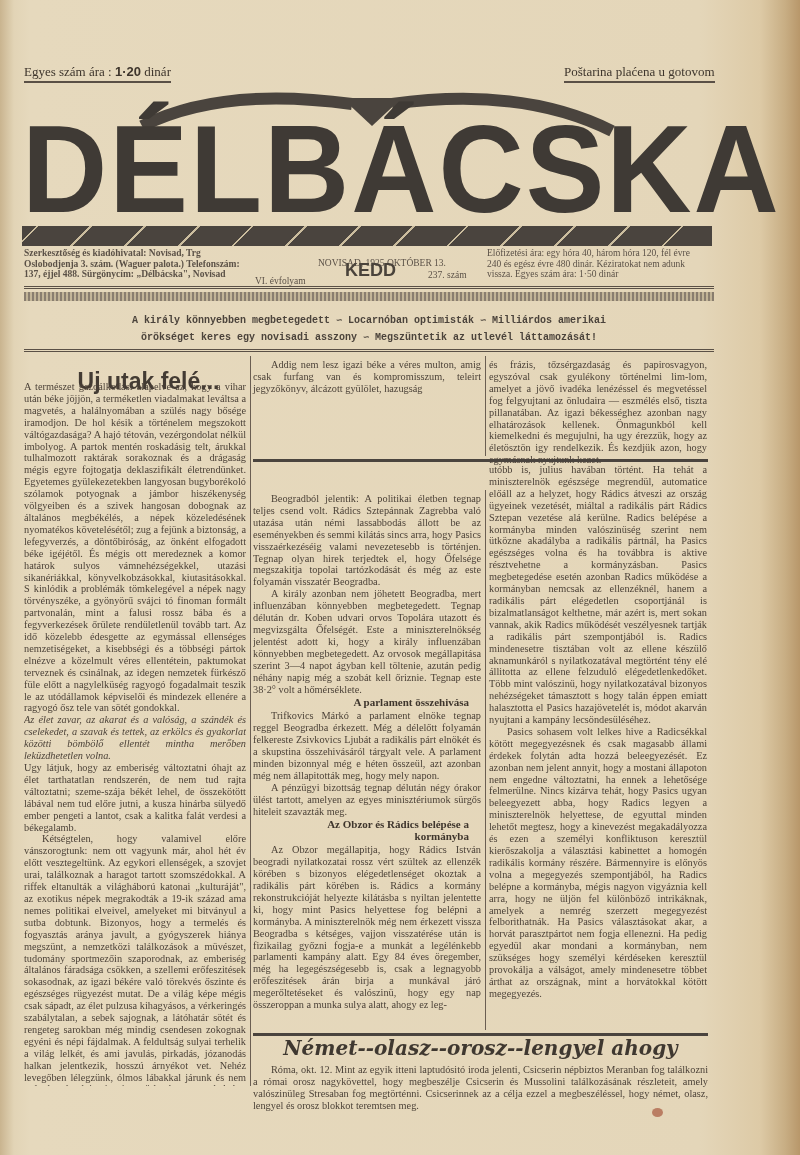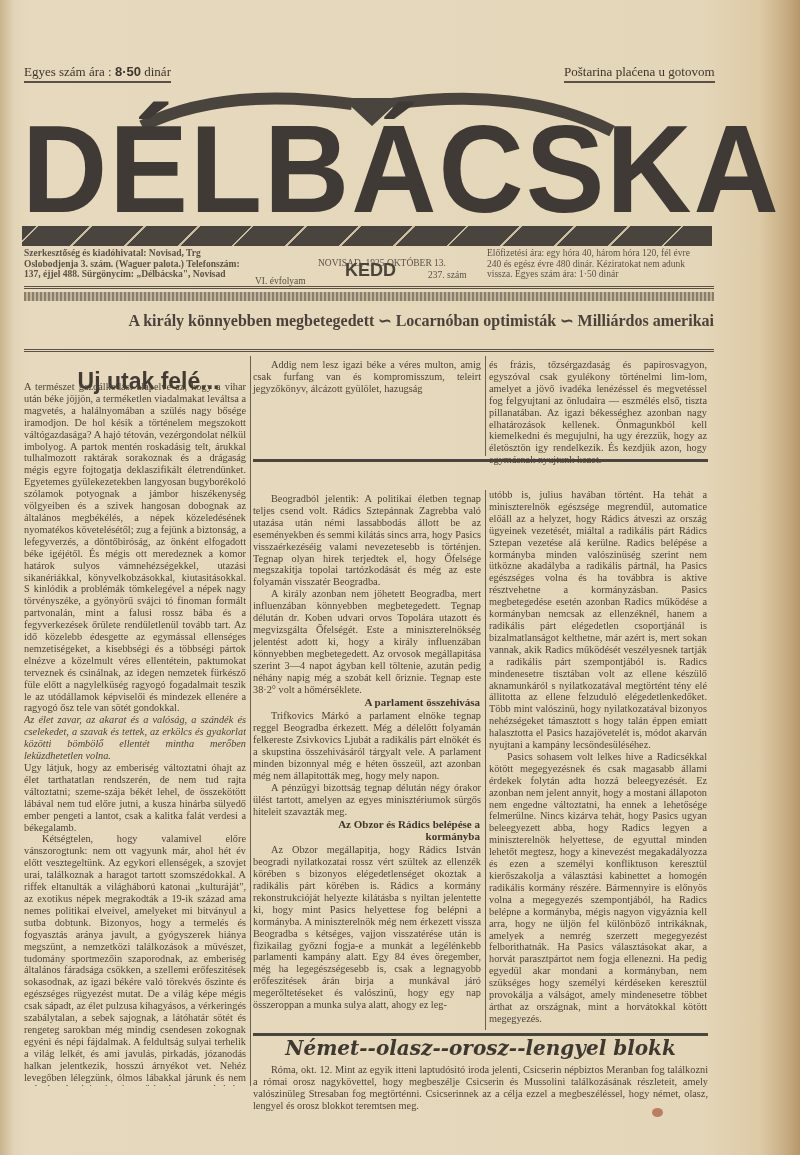--- a/index.html
+++ b/index.html
@@ -11,39 +11,39 @@
   .topline b{font-family:"Liberation Sans",sans-serif;}
   .masthead{position:absolute;left:22px;top:84px;width:690px;height:150px;}
   .mast-title{position:absolute;left:0;top:30px;width:690px;text-align:center;
        font-family:"Liberation Sans",sans-serif;font-weight:bold;font-size:118px;letter-spacing:2px;
        color:#3f3a35;line-height:110px;transform:scaleY(1.05);}
   .mast-arc{position:absolute;left:80px;top:2px;width:540px;height:60px;}
   .mast-band{position:absolute;left:0;top:142px;width:690px;height:20px;
        background:repeating-linear-gradient(135deg,#4a443e 0 10px,#cbbd9e 10px 12px,#4a443e 12px 38px),#4a443e;}
   .info{position:absolute;top:248px;font-size:9.5px;line-height:10.5px;color:#5b5147;}
   .rule{position:absolute;height:0;border-top:3px double #5a5046;}
-  .headline{position:absolute;left:24px;top:312px;width:690px;text-align:right;
-       font-family:Liberation Serif, serif;font-weight:bold;font-size:16px;line-height:17px;color:#4b433b;}
+  .headline{position:absolute;left:24px;top:312px;width:690px;text-align:center;
+       font-family:Liberation Mono, monospace;font-weight:bold;font-size:10px;line-height:17px;color:#4b433b;}
   .col{position:absolute;font-size:10.3px;line-height:11.9px;text-align:justify;color:#4c4238;}
   .col p{margin:0;text-indent:18px;}
   .col p.first{text-indent:0;}
   h2.art{margin:12px;font-family:"Liberation Sans",sans-serif;text-align:center;}
-  .sub{font-weight:bold;text-align:right;margin:2px 1px 1px 0;font-size:11px;color:#3e352c;}
+  .sub{font-weight:bold;text-align:right;margin:2px 12px 1px 0;font-size:11px;color:#3e352c;}
   .bigtitle{position:absolute;font-family:"DejaVu Serif",serif;font-style:italic;font-weight:bold;color:#3f3830;}
   .vrule{position:absolute;width:0;border-left:1.5px solid #6a5e52;}
   .stain{position:absolute;border-radius:50%;background:#a8593e;opacity:.7;}
 </style>
 </head>
 <body>
 
 <div class="page">
 
   <div class="topline" style="left:24px;">
     <span>Egyes szám ára :</span>
-    <b>8·50</b>
+    <b>1·20</b>
     <span>dinár</span>
   </div>
   <div class="topline" style="left:564px;">Poštarina plaćena u gotovom</div>
 
   <div class="masthead">
     <svg class="mast-arc" viewBox="0 0 540 60">
       <path d="M40 40 Q120 0 250 18" stroke="#4a443e" stroke-width="12" fill="none"></path>
       <path d="M290 18 Q420 0 510 45" stroke="#4a443e" stroke-width="12" fill="none"></path>
       <polygon points="240,12 300,12 270,40" fill="#4a443e"></polygon>
     </svg>
@@ -56,20 +56,21 @@
   <div class="info" style="left:302px;top:258px;width:160px;text-align:center;">NOVISAD, 1925 OKTÓBER 13.</div>
   <div class="info" style="left:345px;top:262px;font-family:'Liberation Sans',sans-serif;font-weight:bold;font-size:18px;line-height:16px;color:#4a433b;">KEDD</div>
   <div class="info" style="left:428px;top:270px;">237. szám</div>
   <div class="info" style="left:487px;width:218px;">Előfizetési ára: egy hóra 40, három hóra 120, fél évre 240 és egész évre 480 dinár. Kéziratokat nem adunk vissza. Egyes szám ára: 1·50 dinár</div>
 
   <div class="rule" style="left:24px;top:286px;width:690px;"></div>
   <div style="position:absolute;left:24px;top:292px;width:690px;height:9px;background:repeating-linear-gradient(90deg,#6b6056 0 2px,#b7a98c 2px 4px);opacity:.75;"></div>
 
   <div class="headline">
     <div>A király könnyebben megbetegedett ∽ Locarnóban optimisták ∽ Milliárdos amerikai</div>
+    <div>örökséget keres egy novisadi asszony ∽ Megszüntetik az utlevél láttamozását!</div>
   </div>
   <div class="rule" style="left:24px;top:349px;width:690px;"></div>
 
   <h2 class="art" style="position:absolute;left:24px;top:356px;width:225px;font-size:23px;color:#433b33;">Uj utak felé...</h2>
 
   <div class="col" style="left:24px;top:381px;width:222px;height:705px;overflow:hidden;">
     <p class="first">A természet gazdálkodási alapelve az, hogy a vihar után béke jöjjön, a terméketlen viadalmakat leváltsa a magvetés, a halálnyomában a szülés nagy bősége iramodjon. De hol késik a történelem megszokott váltógazdasága? A hajó tétován, vezérgondolat nélkül imbolyog. A partok mentén roskadásig telt, árukkal tulhalmozott raktárak sorakoznak és a drágaság mégis egyre fojtogatja deklaszifikált életrendünket. Egyetemes gyülekezetekben langyosan bugyborékoló szólamok potyognak a jámbor hiszékenység völgyeiben és a szivek hangosan dobognak az általános megbékélés, a népek közeledésének nyomatékos követelésétől; zug a fejünk a biztonság, a lefegyverzés, a döntőbiróság, az önként elfogadott béke igéjétől. És mégis ott meredeznek a komor határok sulyos vámnehézségekkel, utazási sikanériákkal, könyvelkobzásokkal, kiutasitásokkal. S kinlódik a problémák tömkelegével a népek nagy törvényszéke, a gyönyörű svájci tó finoman formált partvonalán, mint a falusi rossz bába és a fegyverkezések őrülete rendületlenül tovább tart. Az idő közelebb édesgette az egymással ellenséges nemzetiségeket, a kisebbségi és a többségi pártok elnézve a közelmult véres ellentétein, paktumokat terveznek és csinálnak, az idegen nemzetek fürkésző füle előtt a nagylelküség ragyogó fogadalmait teszik le az utódállamok képviselői és mindezek ellenére a ragyogó ősz tele van sötét gondokkal.</p>
     <p class="first" style="font-style:italic;">Az élet zavar, az akarat és a valóság, a szándék és cselekedet, a szavak és tettek, az erkölcs és gyakorlat közötti bömbölő ellentét mintha merőben leküzdhetetlen volna.</p>
     <p class="first">Ugy látjuk, hogy az emberiség változtatni óhajt az élet tarthatatlan rendszerén, de nem tud rajta változtatni; szeme-szája békét lehel, de összekötött lábával nem tud előre jutni, a kusza hinárba sülyedő ember pengeti a lantot, csak a kalitka falát verdesi a békegalamb.</p>
     <p>Kétségtelen, hogy valamivel előre vánszorogtunk: nem ott vagyunk már, ahol hét év előtt vesztegeltünk. Az egykori ellenségek, a szovjet urai, találkoznak a haragot tartott szomszédokkal. A riffek eltanulták a világháború katonai „kulturáját", az exotikus népek megrakodták a 19-ik század ama nemes politikai elveivel, amelyeket mi bitványul a sutba dobtunk. Bizonyos, hogy a termelés és fogyasztás aránya javult, a gyógyszerek hiánya megszünt, a nemzetközi találkozások a müvészet, tudomány sportmezőin szaporodnak, az emberiség általános fáradsága csökken, a szellemi erőfeszitések sokasodnak, az igazi békére való törekvés őszinte és egészséges rügyezést mutat. De a világ képe mégis csak sápadt, az élet pulzusa kihagyásos, a vérkeringés szabálytalan, a sebek sajognak, a látóhatár sötét és rengeteg sarokban még mindig csendesen zokognak egyéni és népi fájdalmak. A feldultság sulyai terhelik a világ lelkét, és ami javulás, pirkadás, józanodás halkan jelentkezik, hosszú árnyékot vet. Nehéz levegőben lélegzünk, ólmos lábakkal járunk és nem tudunk mást épiteni, mint szürke átmenetet, halvány pihenőt, kis megtartózkodást, némi üdü-</p>
@@ -94,26 +95,26 @@
     <p>A király azonban nem jöhetett Beogradba, mert influenzában könnyebben megbetegedett. Tegnap délután dr. Koben udvari orvos Topolára utazott és megvizsgálta Őfelségét. Este a miniszterelnökség jelentést adott ki, hogy a király influenzában könnyebben megbetegedett. Az orvosok megállapitása szerint 3—4 napot ágyban kell töltenie, azután pedig néhány napig még a szobát kell őriznie. Tegnap este 38·2° volt a hőmérséklete.</p>
     <div class="sub">A parlament összehivása</div>
     <p>Trifkovics Márkó a parlament elnöke tegnap reggel Beogradba érkezett. Még a délelőtt folyamán felkereste Zsivkovics Ljubát a radikális párt elnökét és a skupstina összehivásáról tárgyalt vele. A parlament minden bizonnyal még e héten összeül, azt azonban még nem állapitották meg, hogy mely napon.</p>
     <p>A pénzügyi bizottság tegnap délután négy órakor ülést tartott, amelyen az egyes minisztériumok sürgős hiteleit szavazták meg.</p>
     <div class="sub" style="padding-left:40px;">Az Obzor és Rádics belépése a kormányba</div>
     <p>Az Obzor megállapitja, hogy Rádics István beogradi nyilatkozatai rossz vért szültek az ellenzék körében s bizonyos elégedetlenséget okoztak a radikális párt körében is. Rádics a kormány rekonstrukcióját helyezte kilátásba s nyiltan jelentette ki, hogy mint Pasics helyettese fog belépni a kormányba. A miniszterelnök még nem érkezett vissza Beogradba s kétséges, vajjon visszatérése után is fizikailag győzni fogja-e a munkát a legélénkebb parlamenti kampány alatt. Egy 84 éves öregember, még ha legegészségesebb is, csak a legnagyobb erőfeszitések árán birja a munkával járó megerőltetéseket és valószinü, hogy egy nap összeroppan a munka sulya alatt, ahogy ez leg-</p>
   </div>
 
   <div class="vrule" style="left:485px;top:490px;height:540px;"></div>
 
-  <div class="col" style="left:489px;top:489px;width:218px;height:536px;overflow:hidden;">
+  <div class="col" style="left:489px;top:464px;width:218px;height:536px;overflow:hidden;">
     <p class="first">utóbb is, julius havában történt. Ha tehát a miniszterelnök egészsége megrendül, automatice előáll az a helyzet, hogy Rádics átveszi az ország ügyeinek vezetését, miáltal a radikális párt Rádics Sztepan vezetése alá kerülne. Radics belépése a kormányba minden valószinüség szerint nem ütközne akadályba a radikális pártnál, ha Pasics egészséges volna és ha továbbra is aktive résztvehetne a kormányzásban. Pasics megbetegedése esetén azonban Radics működése a kormányban nemcsak az ellenzéknél, hanem a radikális párt elégedetlen csoportjánál is bizalmatlanságot kelthetne, már azért is, mert sokan vannak, akik Radics működését veszélyesnek tartják a radikális párt szempontjából is. Radics mindenesetre tisztában volt az ellene készülő aknamunkáról s nyilatkozatával megtörtént tény elé állitotta az ellene felzuduló elégedetlenkedőket. Több mint valószinü, hogy nyilatkozatával bizonyos nehézségeket támasztott s hogy talán éppen emiatt halasztotta el Pasics hazajövetelét is, módot akarván nyujtani a kampány lecsöndesüléséhez.</p>
     <p>Pasics sohasem volt lelkes hive a Radicsékkal kötött megegyezésnek és csak magasabb állami érdekek folytán adta hozzá beleegyezését. Ez azonban nem jelent annyit, hogy a mostani állapoton nem engedne változtatni, ha ennek a lehetősége felmerülne. Nincs kizárva tehát, hogy Pasics ugyan beleegyezett abba, hogy Radics legyen a miniszterelnök helyettese, de egyuttal minden lehetőt megtesz, hogy a kinevezést megakadályozza és ezen a személyi konfliktuson keresztül kierőszakolja a választási kabinettet a homogén radikális kormány részére. Bármennyire is előnyös volna a megegyezés szempontjából, ha Radics belépne a kormányba, mégis nagyon vigyáznia kell arra, hogy ne üljön fel különböző intrikáknak, amelyek a nemrég szerzett megegyezést felborithatnák. Ha Pasics választásokat akar, a horvát parasztpártot nem fogja ellenezni. Ha pedig egyedül akar mondani a kormányban, nem szükséges hogy személyi kérdéseken keresztül provokálja a válságot, amely mindenesetre többet árthat az országnak, mint a horvátokkal kötött megegyezés.</p>
   </div>
 
   <div class="rule" style="left:253px;top:1033px;width:455px;border-top:3px solid #4a443e;"></div>
 
-  <div class="bigtitle" style="left:253px;top:1036px;width:455px;text-align:center;font-size:20px;">Német--olasz--orosz--lengyel blokk</div>
+  <div class="bigtitle" style="left:253px;top:1036px;width:455px;text-align:center;font-size:20px;">Német--olasz--orosz--lengyel ahogy</div>
   <div class="col" style="left:253px;top:1064px;width:455px;">
     <p>Róma, okt. 12. Mint az egyik itteni laptudósitó iroda jelenti, Csicserin népbiztos Meranban fog találkozni a római orosz nagykövettel, hogy megbeszélje Csicserin és Mussolini találkozásának részleteit, amely valószinüleg Stresaban fog megtörténni. Csicserinnek az a célja ezzel a megbeszéléssel, hogy német, olasz, lengyel és orosz blokkot teremtsen meg.</p>
   </div>
 
   <div class="stain" style="left:652px;top:1108px;width:11px;height:9px;"></div>
 </div>
 
 </body></html>

